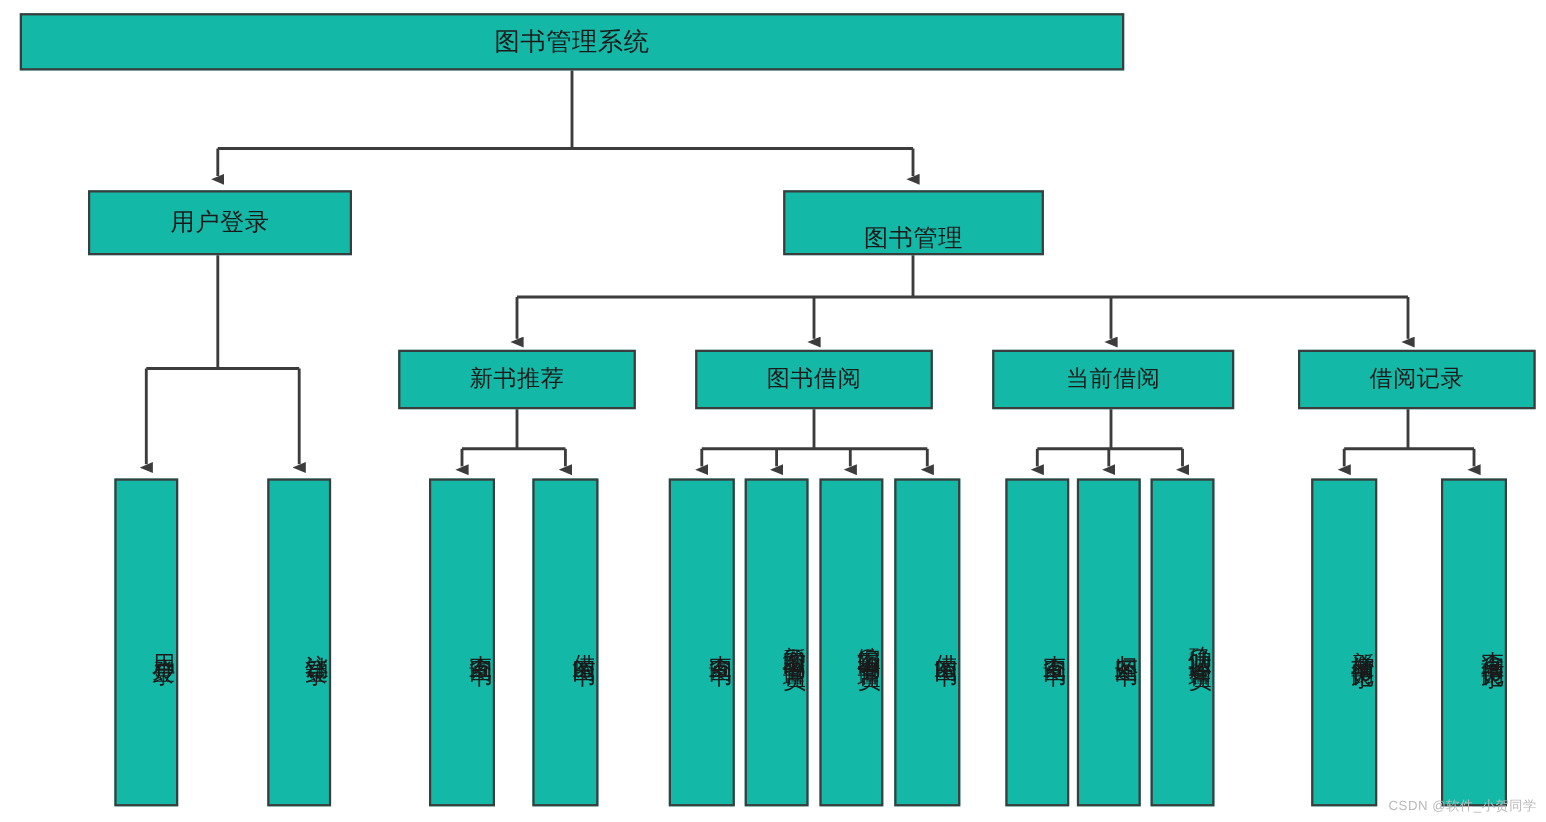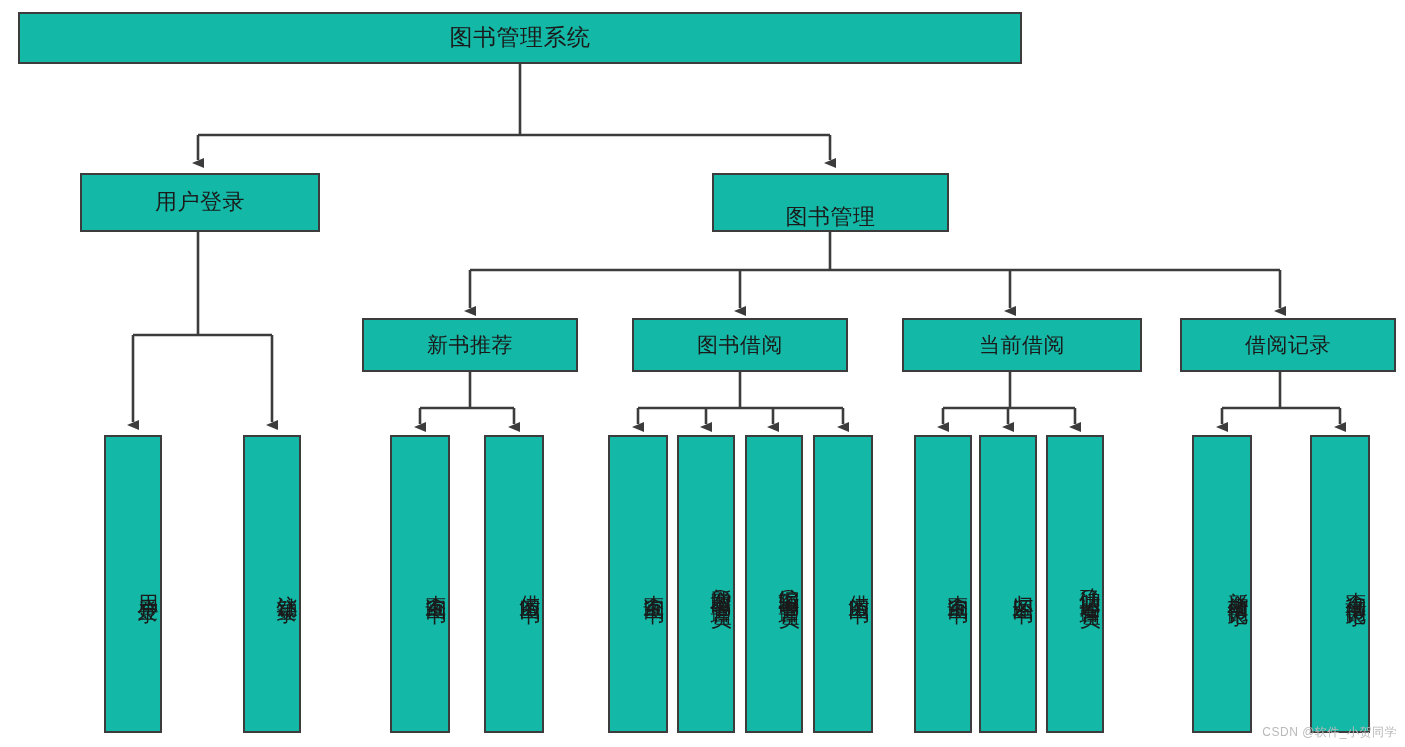--- a/index.html
+++ b/index.html
@@ -136,21 +136,21 @@
   <div class="node lvl2" style="left:712px; top:173px; width:237px; height:59px;align-items:flex-end;">
     <span class="txt">图书管理</span>
   </div>
 
   <div class="node lvl3" style="left:362px; top:318px; width:216px; height:54px;">
     <span class="txt">新书推荐</span>
   </div>
   <div class="node lvl3" style="left:632px; top:318px; width:216px; height:54px;">
     <span class="txt">图书借阅</span>
   </div>
-  <div class="node lvl3" style="left:902px; top:318px; width:240px; height:54px;">
+  <div class="node lvl3" style="left:902px; top:318px; width:220px; height:54px;">
     <span class="txt">当前借阅</span>
   </div>
   <div class="node lvl3" style="left:1180px; top:318px; width:216px; height:54px;">
     <span class="txt">借阅记录</span>
   </div>
 
   <div class="node leaf" style="left:104px; top:435px; width:58px; height:298px;">
     <span class="txt">用户登录</span>
   </div>
   <div class="node leaf" style="left:243px; top:435px; width:58px; height:298px;">

